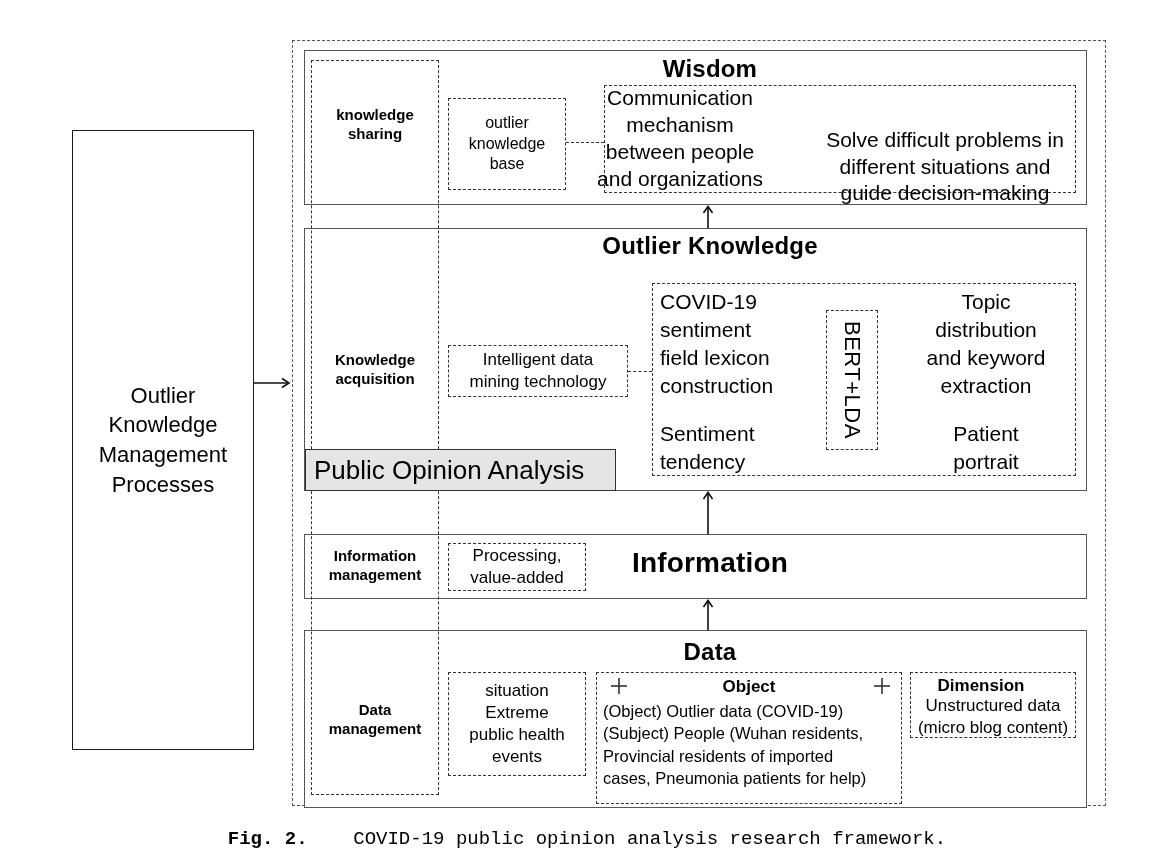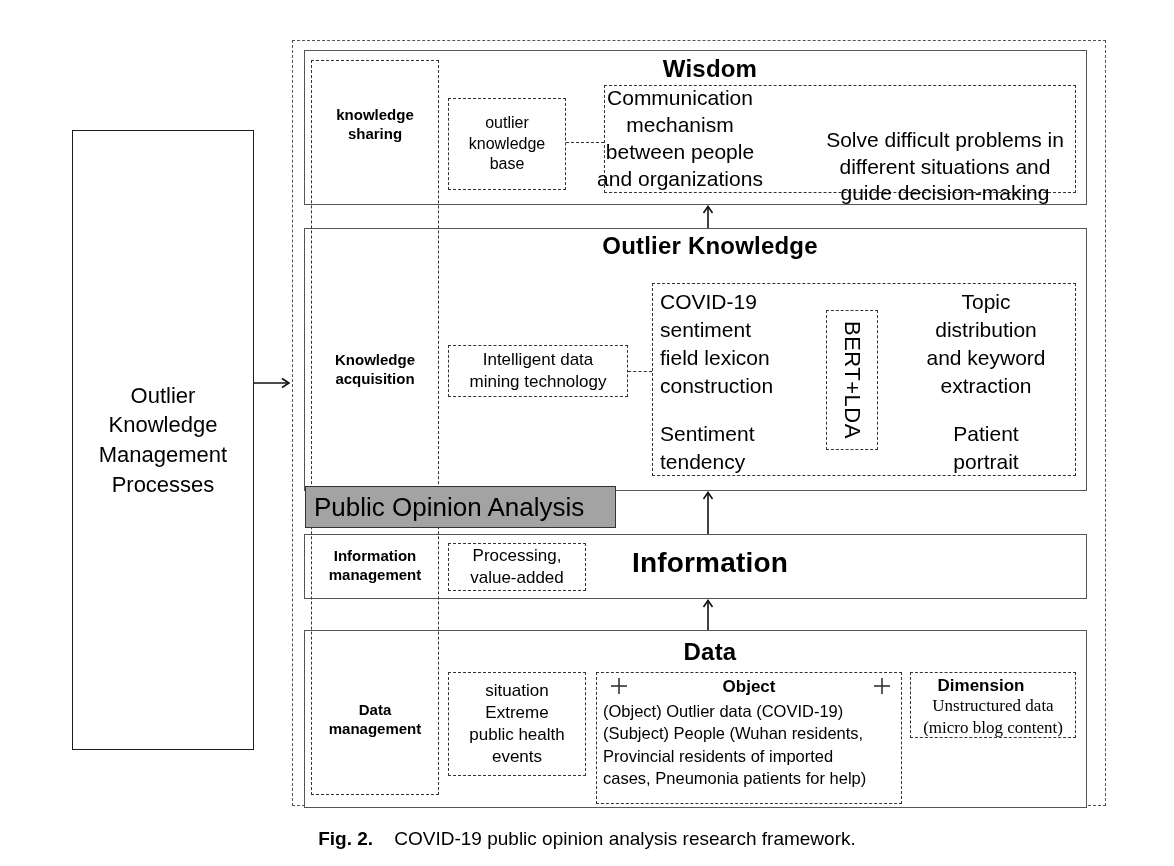--- a/index.html
+++ b/index.html
@@ -160,25 +160,24 @@
     font-size: 21px; line-height: 1.33; white-space: pre-line; text-align: center;
   }
   #ok-patient {
     left: 900px; top: 420px; width: 172px;
     font-size: 21px; line-height: 1.33; white-space: pre-line; text-align: center;
   }
 
   
   #box-poa {
     left: 305px; top: 449px; width: 311px; height: 42px;
-    border: 1.5px solid #333; background: #a3a3a3;
+    border: 1.5px solid #333; background: #e5e5e5;
     display: flex; align-items: center; justify-content: flex-start;
     padding-left: 8px;
     font-size: 26px;
-    margin-top: 37px;
   }
 
   
   #box-processing {
     left: 448px; top: 543px; width: 138px; height: 48px;
     font-size: 17px; text-align: center;
   }
 
   
   #box-situation {
@@ -206,34 +205,34 @@
   #box-dimension {
     left: 910px; top: 672px; width: 166px; height: 66px;
     border: 1.5px dashed #333; background: #fff;
   }
   #dimension-title {
     left: 910px; top: 676px; width: 142px;
     text-align: center; font-weight: bold; font-size: 17px;
   }
   #dimension-body {
     left: 910px; top: 695px; width: 166px;
-    text-align: center; font-size: 17px; line-height: 1.3; white-space: pre-line; font-family: Liberation Serif, serif;
+    text-align: center; font-size: 17px; line-height: 1.3; white-space: pre-line;
   }
 
   
   .varrow { width: 14px; }
   #arrow-info-data    { left: 701px; top: 599px; height: 31px; }
   #arrow-ok-info      { left: 701px; top: 491px; height: 43px; }
   #arrow-wis-ok       { left: 701px; top: 205px; height: 23px; }
 
   
   #caption {
     left: 0px; top: 828px; width: 1174px;
     text-align: center;
-    font-family: Liberation Sans, sans-serif;
+    font-family: Liberation Mono, monospace;
     font-size: 19px;
   }
   #caption .fig-num { font-weight: bold; }
   #caption .fig-text { }
 </style>
 </head>
 <body>
 
 <div class="abs" id="process-box">
   <span class="txt">Outlier

